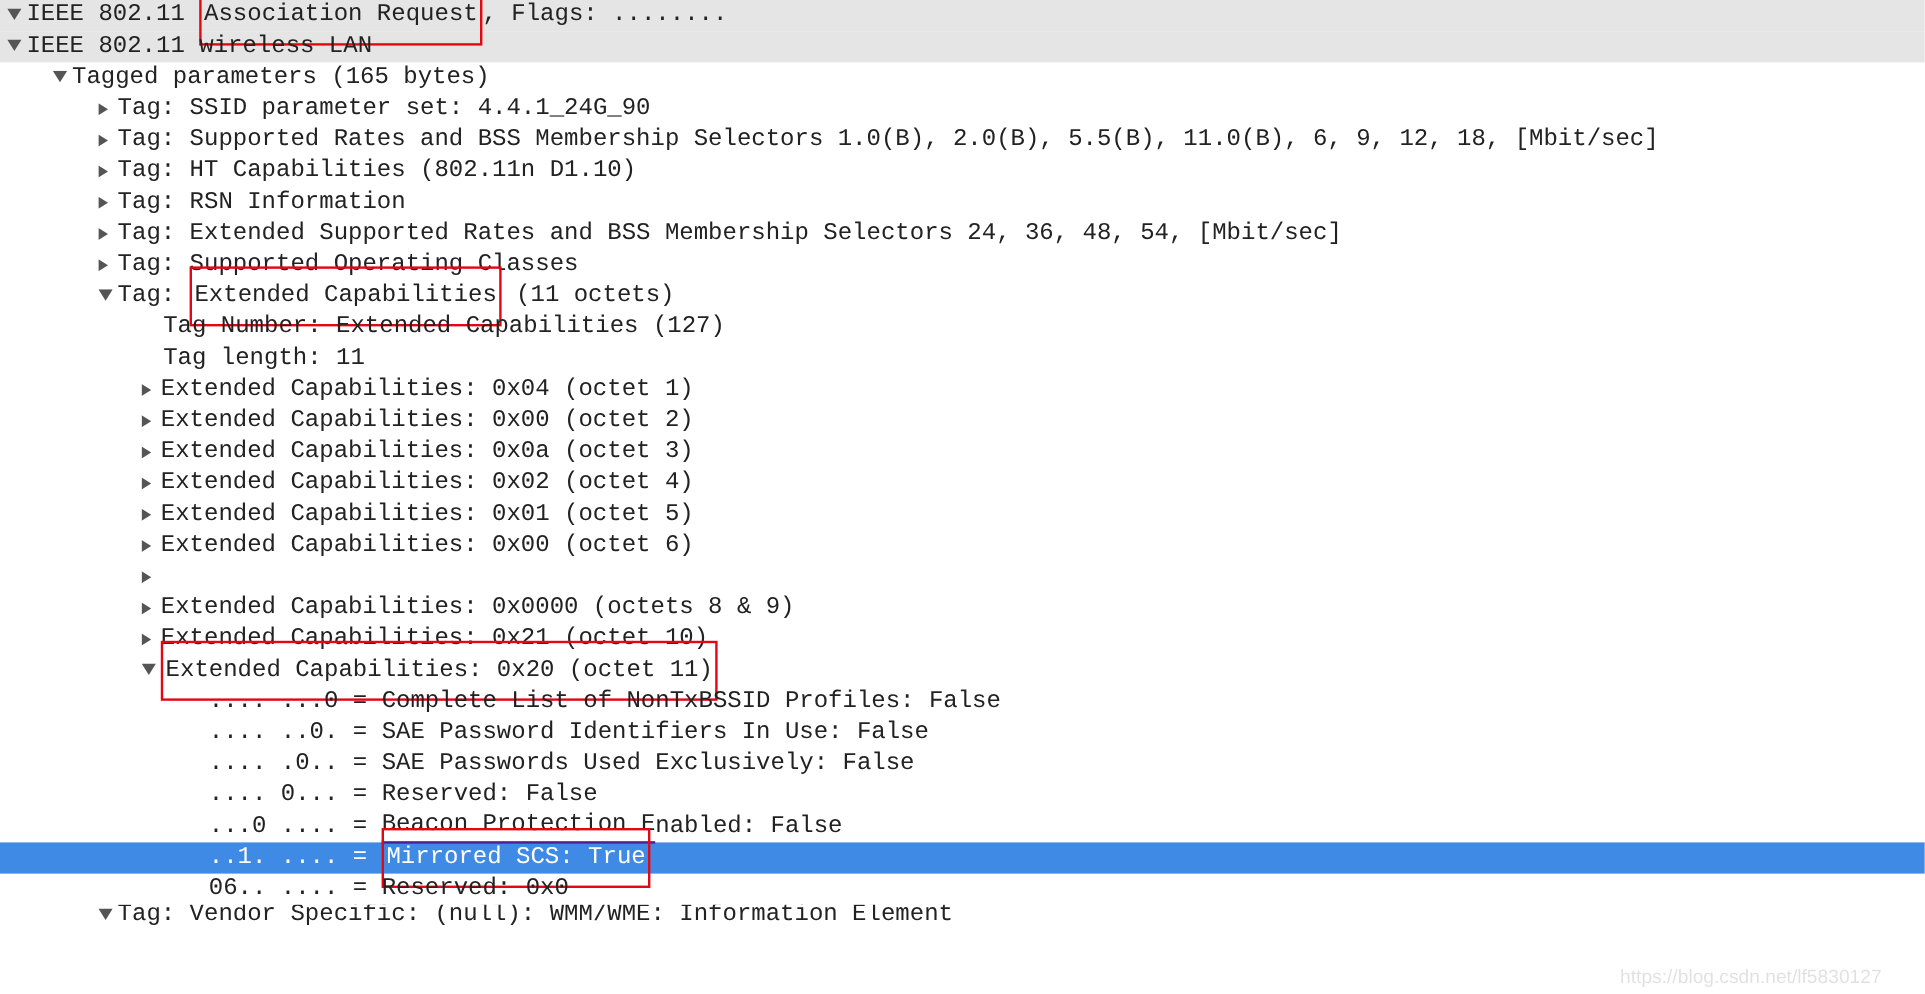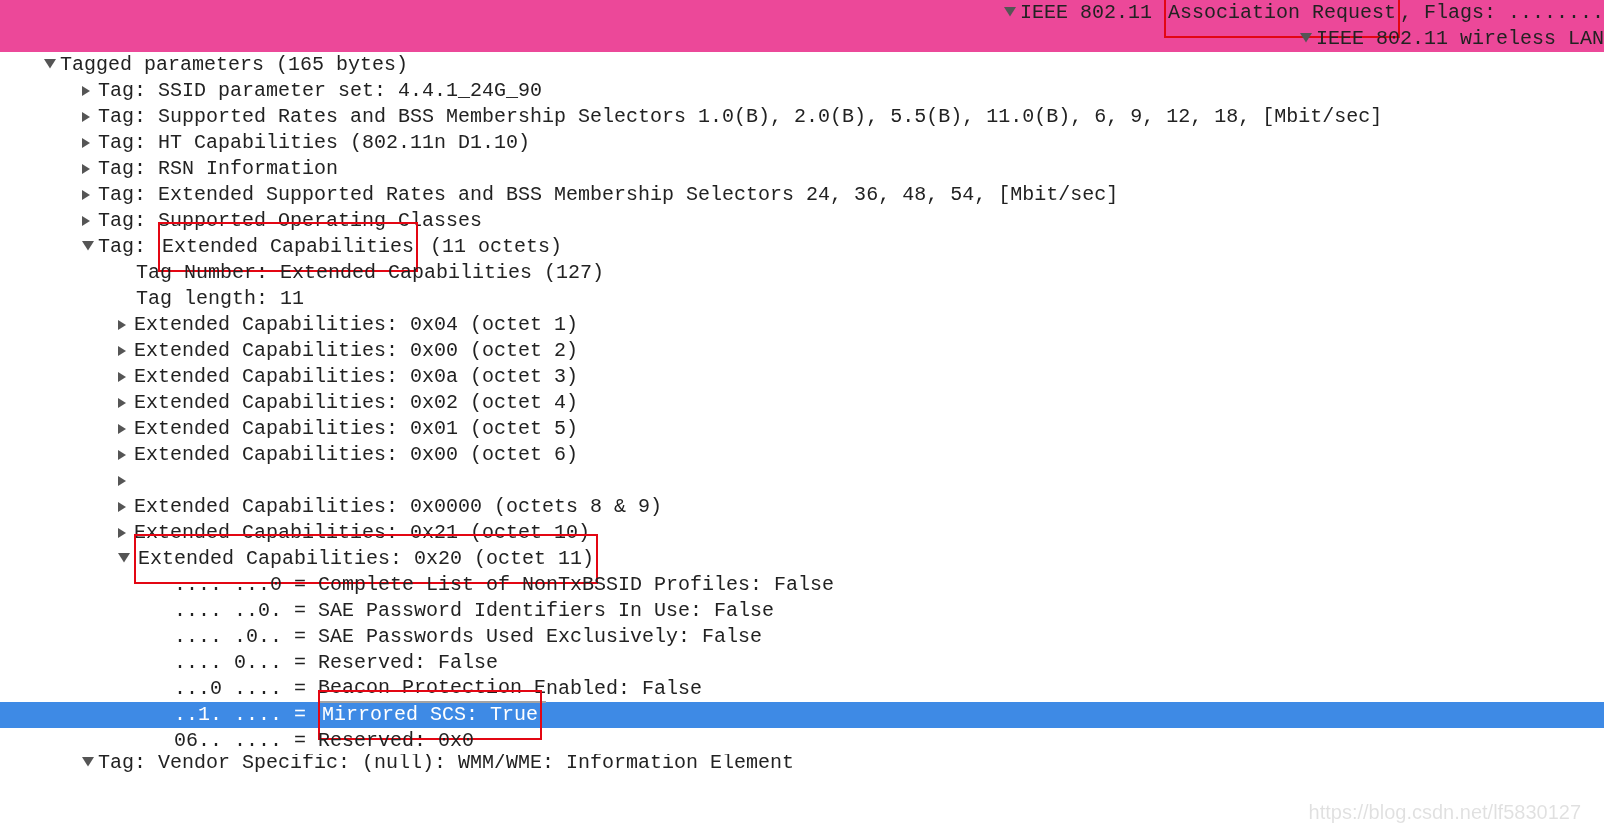--- a/index.html
+++ b/index.html
@@ -12,22 +12,21 @@
     width: 1604px;
   }
   .row {
     white-space: pre;
     line-height: 26px;
     height: 26px;
     display: flex;
     align-items: center;
   }
   .row.shaded {
-    background: #ec4899;
-    justify-content: flex-end;
+    background: #e5e5e5;
   }
   .row.selected {
     background: #3e8ae5;
     color: #ffffff;
   }
   .indent {
     display: inline-block;
   }
   .arrow {
     display: inline-block;
@@ -39,25 +38,25 @@
   }
   .arrow svg { display:block; }
   .boxed {
     border: 2px solid #e30613;
     padding: 12px 2px;
     display: inline-block;
     line-height: 22px;
   }
   .watermark {
     position: absolute;
-    right: 23px;
+    right: 36px;
     bottom: 4px;
     color: rgba(0,0,0,0.12);
     font-family: sans-serif;
-    font-size: 20px;
+    font-size: 16px;
   }
   .container {
     position: relative;
     width: 1604px;
     height: 828px;
     overflow: hidden;
   }
 </style>
 </head>
 <body>
@@ -243,21 +242,21 @@
 <div class="row">
   <span class="indent" style="width:174px"></span>
   <span>.... .0.. = SAE Passwords Used Exclusively: False</span>
 </div>
 <div class="row">
   <span class="indent" style="width:174px"></span>
   <span>.... 0... = Reserved: False</span>
 </div>
 <div class="row">
   <span class="indent" style="width:174px"></span>
-  <span>...0 .... = </span><span style="border-bottom:2px solid #a3a3a3">Beacon Protection E</span><span>nabled: False</span>
+  <span>...0 .... = </span><span style="border-bottom:2px solid #4c1d95">Beacon Protection E</span><span>nabled: False</span>
 </div>
 
 <div class="row selected">
   <span class="indent" style="width:174px"></span>
   <span>..1. .... = </span><span class="boxed" style="border-color:#e30613;">Mirrored SCS: True</span>
 </div>
 
 <div class="row">
   <span class="indent" style="width:174px"></span>
   <span>06.. .... = Reserved: 0x0</span>

